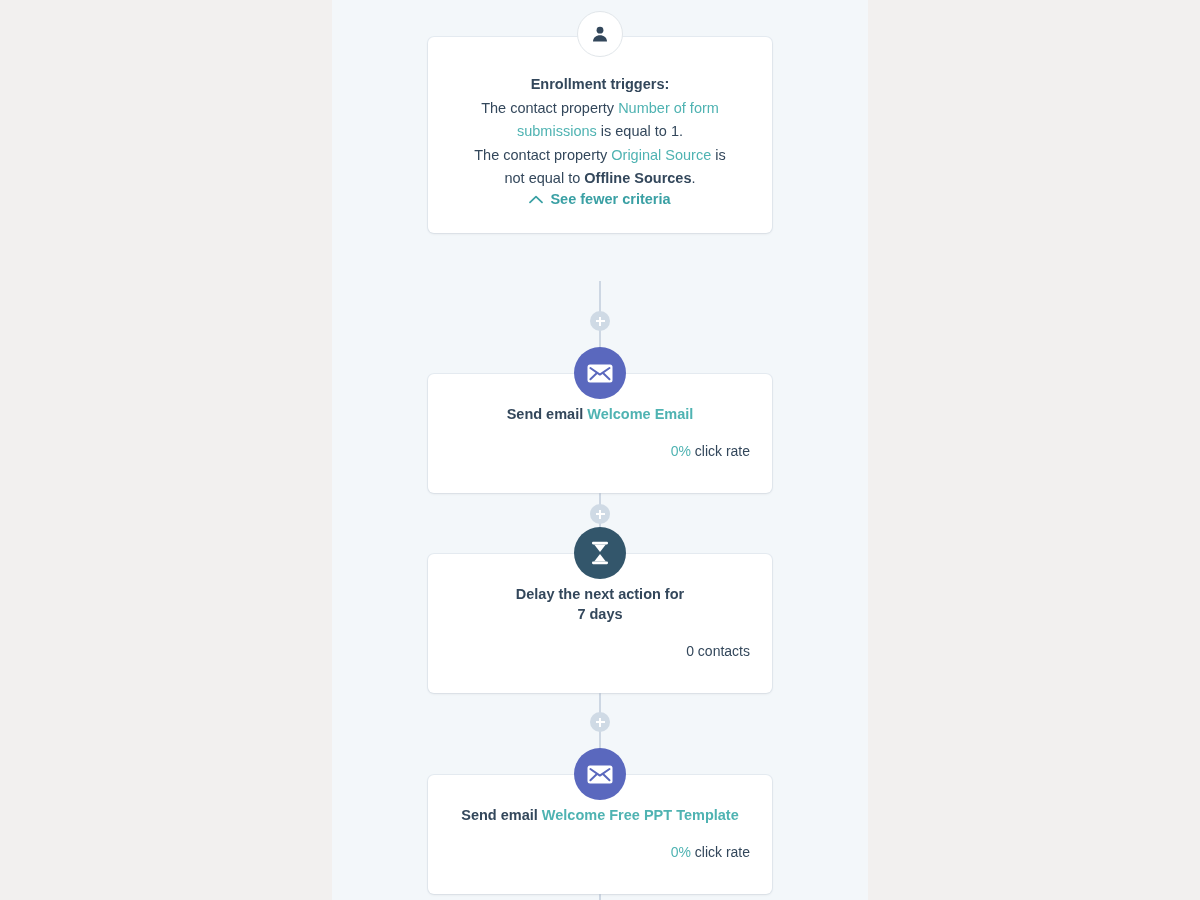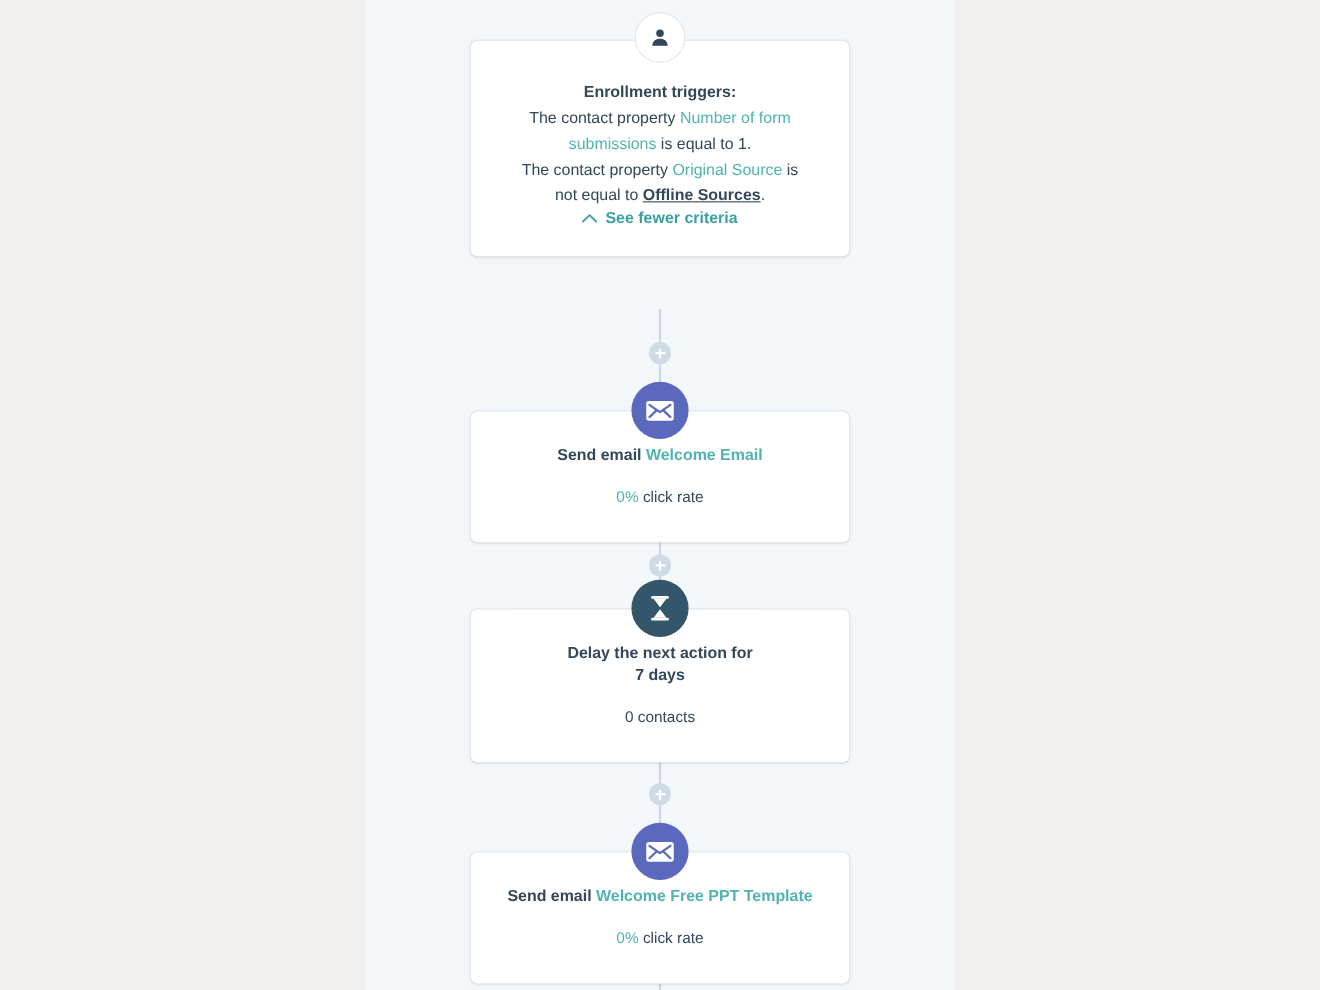--- a/index.html
+++ b/index.html
@@ -119,21 +119,20 @@
     line-height: 23.5px;
   }
 
   .lnk {
     color: #4fb3b2;
   }
 
   .strong-dark {
     font-weight: bold;
     color: #33475b;
-    text-decoration: underline;
   }
 
   .see-criteria {
     font-size: 14.5px;
     font-weight: bold;
     color: #3aa0a4;
     display: flex;
     align-items: center;
     justify-content: center;
     gap: 7px;
@@ -149,20 +148,21 @@
     line-height: 20px;
   }
 
   .action-title .lnk { font-weight: bold; }
 
   .action-sub {
     margin-top: 17px;
     font-size: 14px;
     color: #33475b;
     line-height: 20px;
+    text-align: right;
   }
 
   .sub-teal { color: #4fb3b2; }
 
   
   .plus {
     position: absolute;
     left: 50%;
     transform: translateX(-50%);
     width: 20px;

